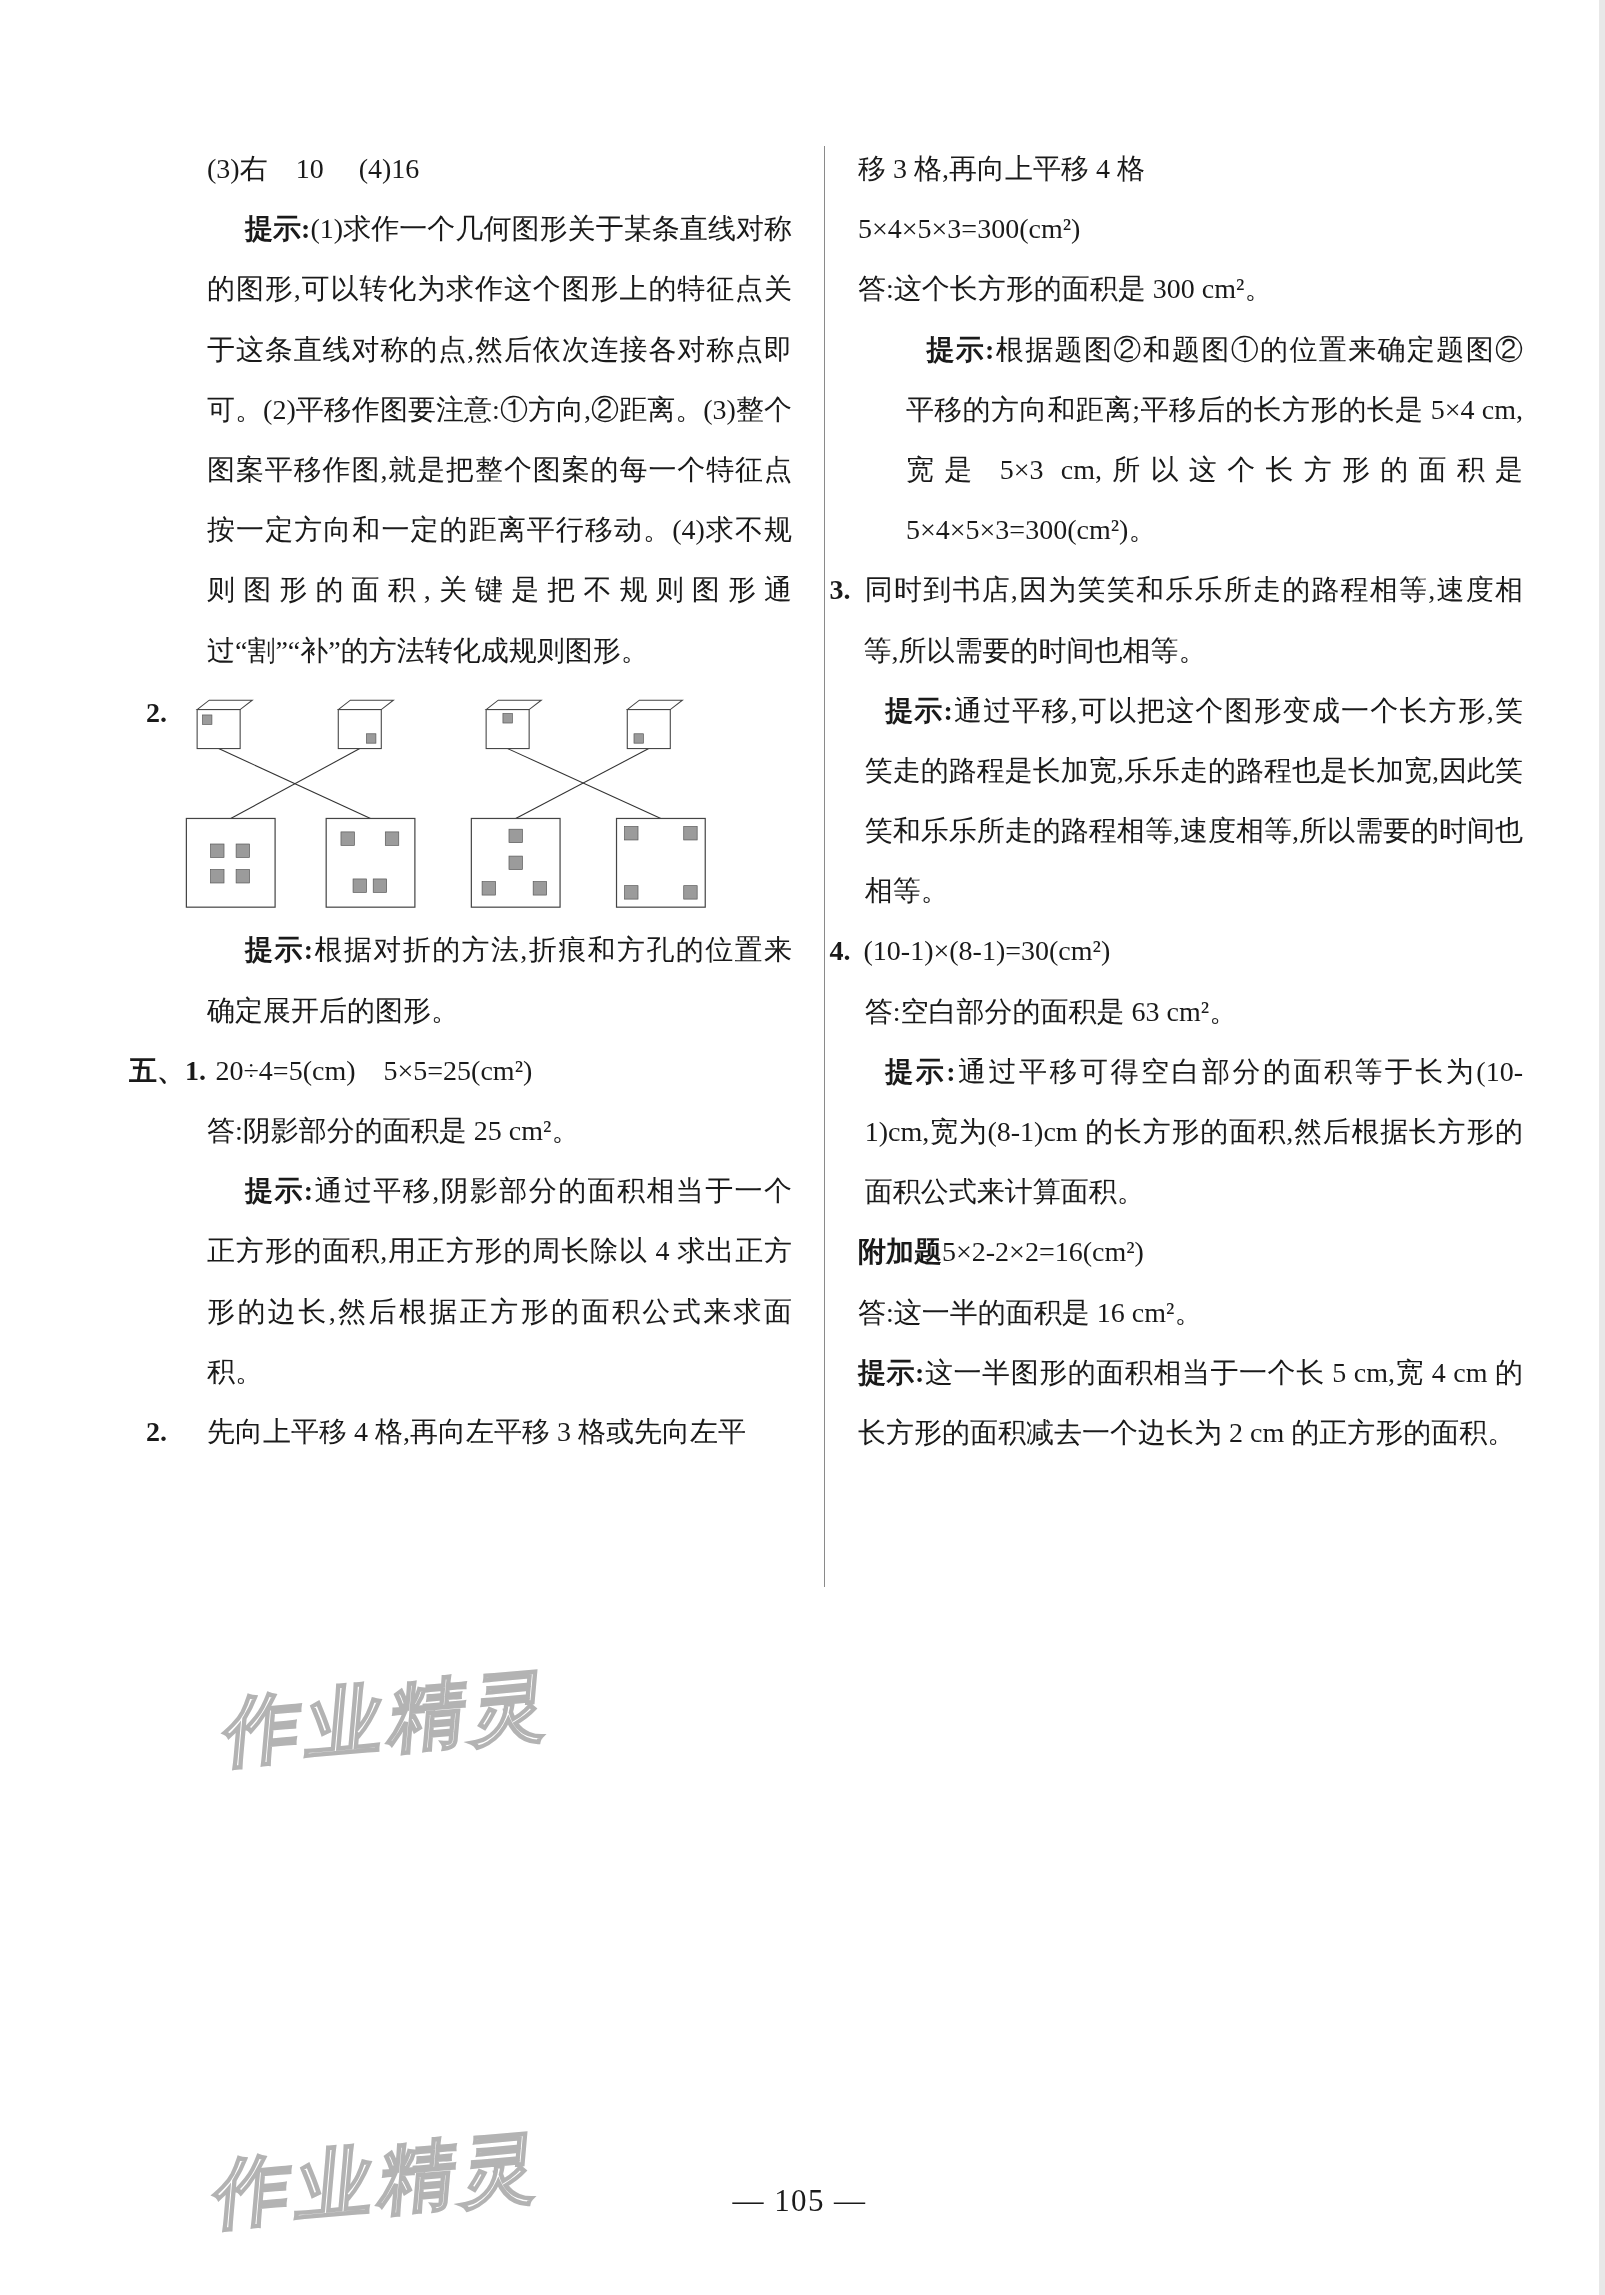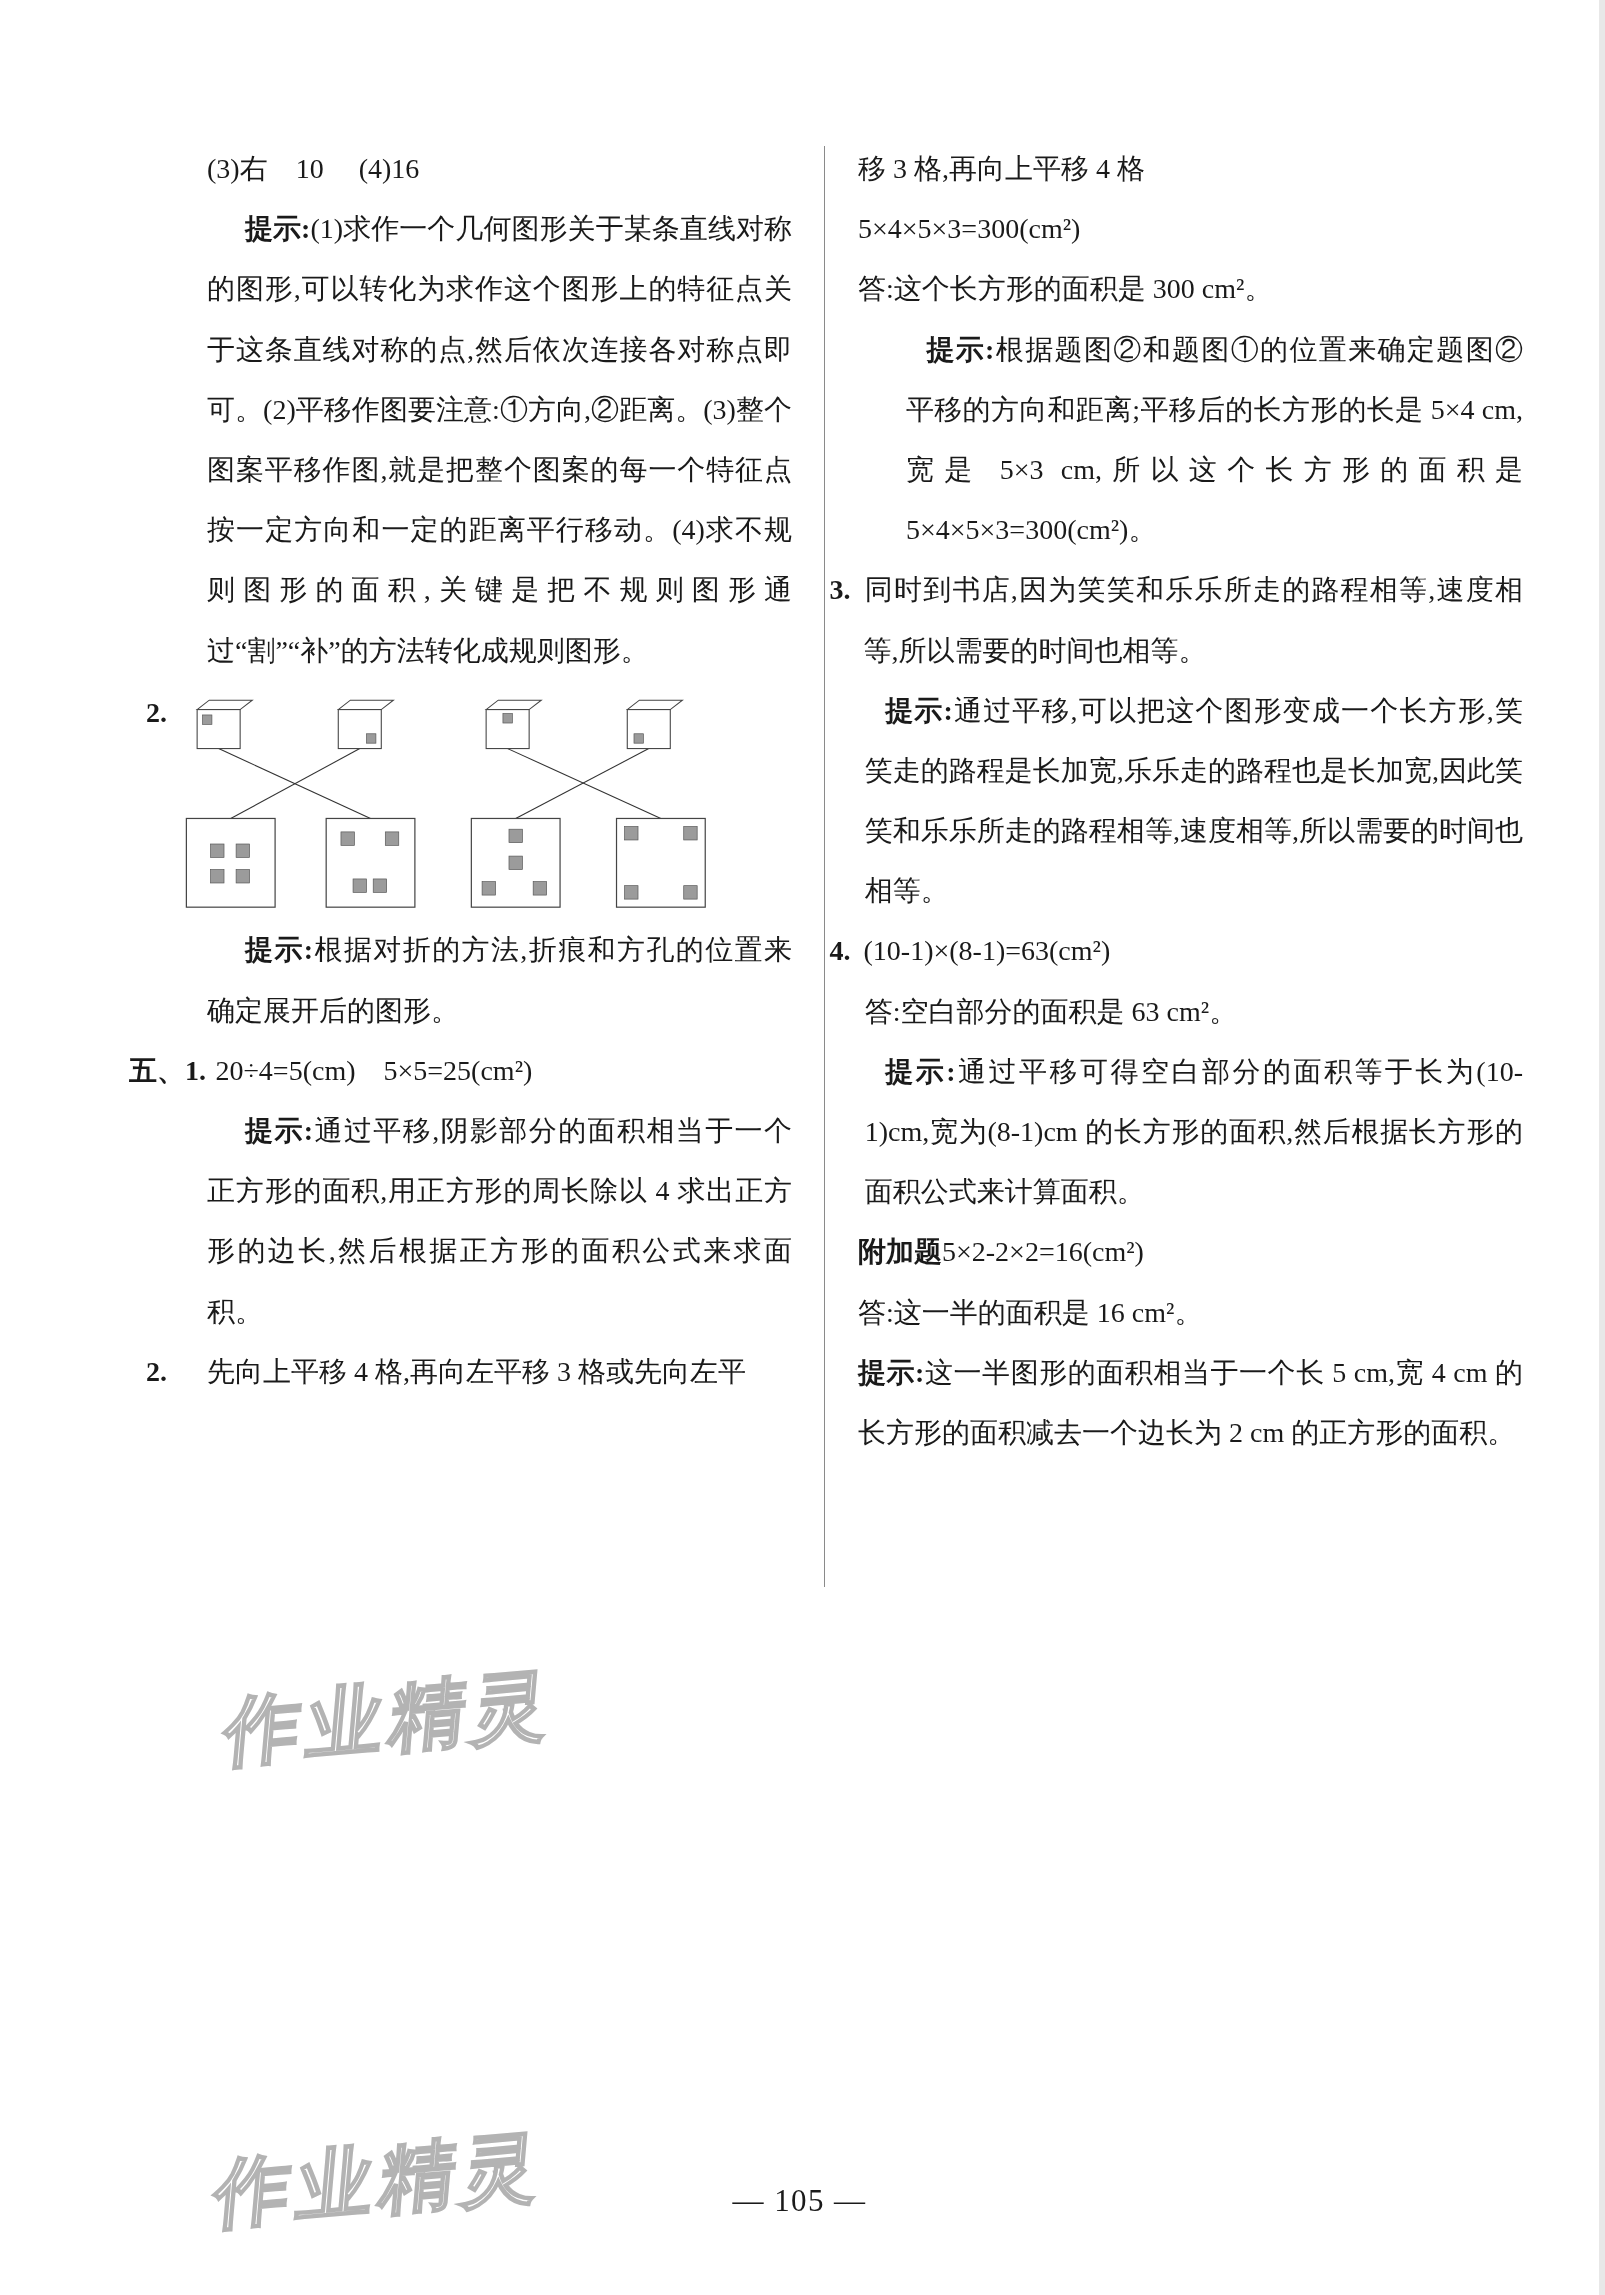--- a/index.html
+++ b/index.html
@@ -122,38 +122,39 @@
               <rect x="748" y="288" width="20" height="20"></rect>
           </g>
         </svg>
       </div>
     </div>
 
     <p class="l-hint"><b>提示:</b><span>根据对折的方法,折痕和方孔的位置来确定展开后的图形。</span></p>
 
     <p class="l-wu"><b>五、1.</b><span>20÷4=5(cm)　5×5=25(cm²)</span></p>
 
+    <p class="l-ans">答:阴影部分的面积是 25 cm²。</p>
 
     <p class="l-hint"><b>提示:</b><span>通过平移,阴影部分的面积相当于一个正方形的面积,用正方形的周长除以 4 求出正方形的边长,然后根据正方形的面积公式来求面积。</span></p>
 
     <p class="l-hang2"><b>2.</b><span>先向上平移 4 格,再向左平移 3 格或先向左平</span></p>
   </div>
 
   <div class="col" id="col-right">
     <p class="r-top">移 3 格,再向上平移 4 格</p>
     <p class="r-top">5×4×5×3=300(cm²)</p>
     <p class="r-top">答:这个长方形的面积是 300 cm²。</p>
 
     <p class="r-hint1"><b>提示:</b><span>根据题图②和题图①的位置来确定题图②平移的方向和距离;平移后的长方形的长是 5×4 cm,宽是 5×3 cm,所以这个长方形的面积是 5×4×5×3=300(cm²)。</span></p>
 
     <p class="r-item"><b>3.</b><span>同时到书店,因为笑笑和乐乐所走的路程相等,速度相等,所以需要的时间也相等。</span></p>
 
     <p class="r-sub ti"><b>提示:</b><span>通过平移,可以把这个图形变成一个长方形,笑笑走的路程是长加宽,乐乐走的路程也是长加宽,因此笑笑和乐乐所走的路程相等,速度相等,所以需要的时间也相等。</span></p>
 
-    <p class="r-item"><b>4.</b><span>(10-1)×(8-1)=63(cm²)</span></p>
+    <p class="r-item"><b>4.</b><span>(10-1)×(8-1)=30(cm²)</span></p>
 
     <p class="r-sub">答:空白部分的面积是 63 cm²。</p>
 
     <p class="r-sub ti"><b>提示:</b><span>通过平移可得空白部分的面积等于长为(10-1)cm,宽为(8-1)cm 的长方形的面积,然后根据长方形的面积公式来计算面积。</span></p>
 
     <p class="r-top r-fujia"><b>附加题</b><span>5×2-2×2=16(cm²)</span></p>
 
     <p class="r-top">答:这一半的面积是 16 cm²。</p>
 
     <p class="r-top"><b>提示:</b><span>这一半图形的面积相当于一个长 5 cm,宽 4 cm 的长方形的面积减去一个边长为 2 cm 的正方形的面积。</span></p>

